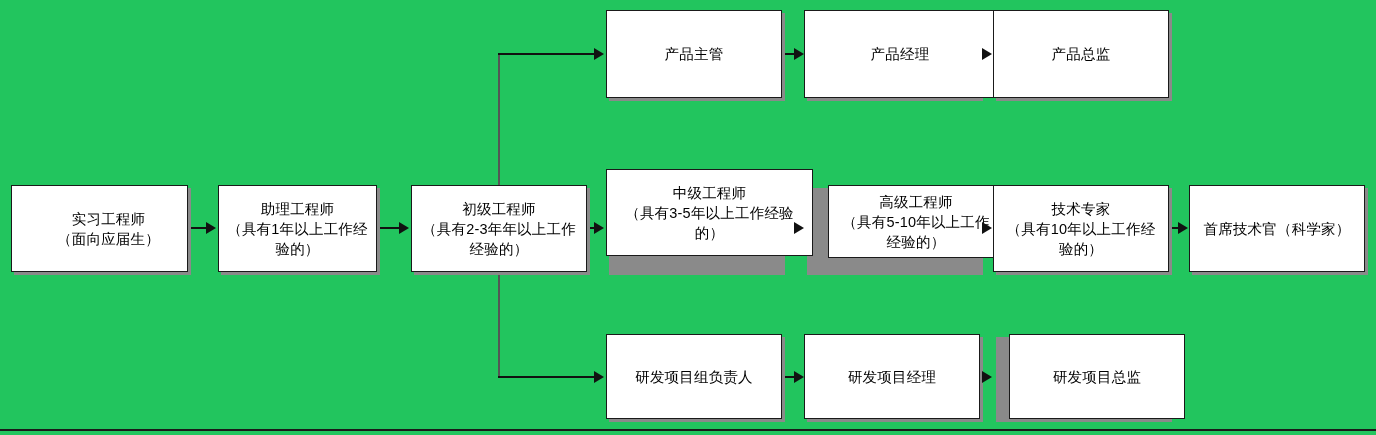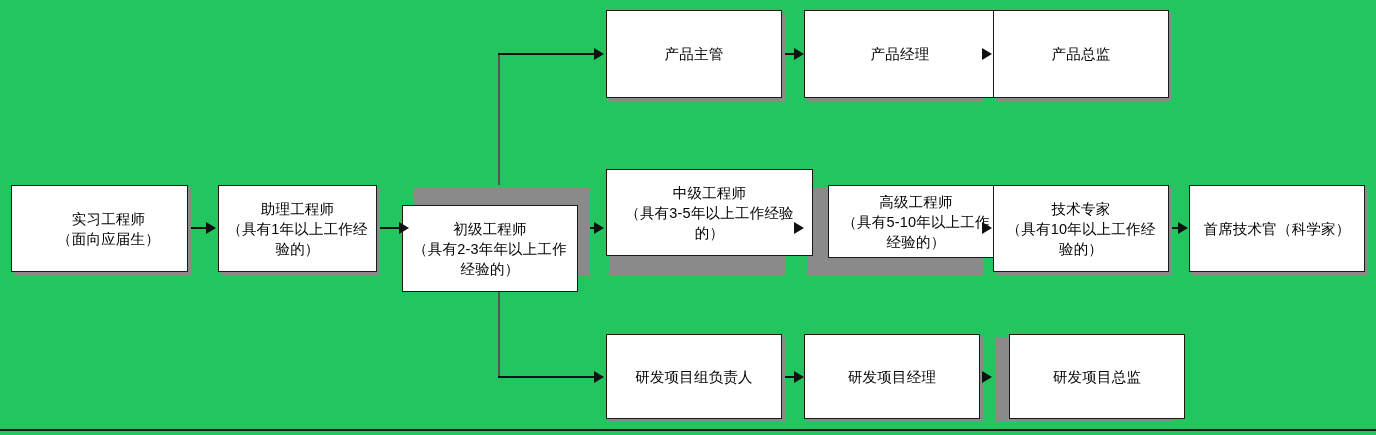--- a/index.html
+++ b/index.html
@@ -90,21 +90,21 @@
 
   <div class="node-shadow" style="left:14px; top:188px; width:177px; height:87px;"></div>
   <div class="node" style="left:11px; top:185px; width:177px; height:87px;padding-left:24px;">实习工程师
 （面向应届生）</div>
 
   <div class="node-shadow" style="left:221px; top:188px; width:159px; height:87px;"></div>
   <div class="node" style="left:218px; top:185px; width:159px; height:87px;">助理工程师
 （具有1年以上工作经验的）</div>
 
   <div class="node-shadow" style="left:414px; top:188px; width:176px; height:87px;"></div>
-  <div class="node" style="left:402px; top:185px; width:176px; height:87px;margin-top:20px;">初级工程师
+  <div class="node" style="left:411px; top:185px; width:176px; height:87px;">初级工程师
 （具有2-3年年以上工作经验的）</div>
 
   <div class="node-shadow" style="left:609px; top:188px; width:176px; height:87px;"></div>
   <div class="node" style="left:606px; top:169px; width:207px; height:87px;">中级工程师
 （具有3-5年以上工作经验的）</div>
 
   <div class="node-shadow" style="left:807px; top:188px; width:176px; height:87px;"></div>
   <div class="node" style="left:804px; top:185px; width:176px; height:73px;margin-left:24px;">高级工程师
 （具有5-10年以上工作经验的）</div>
 

